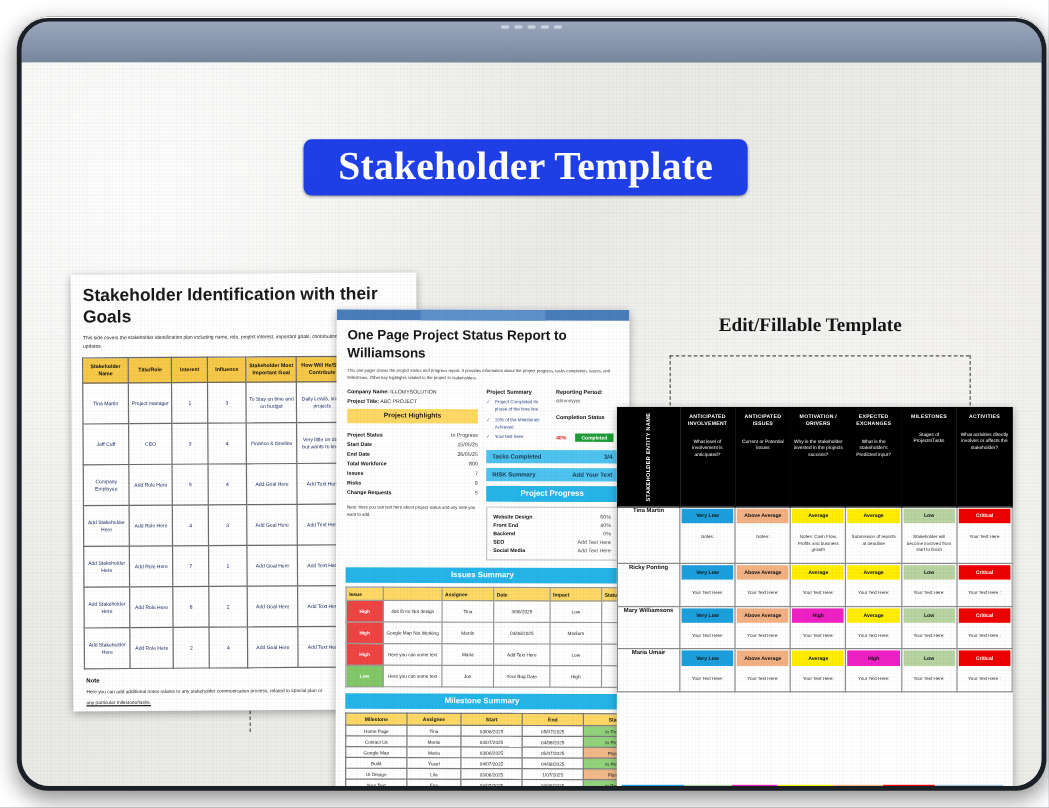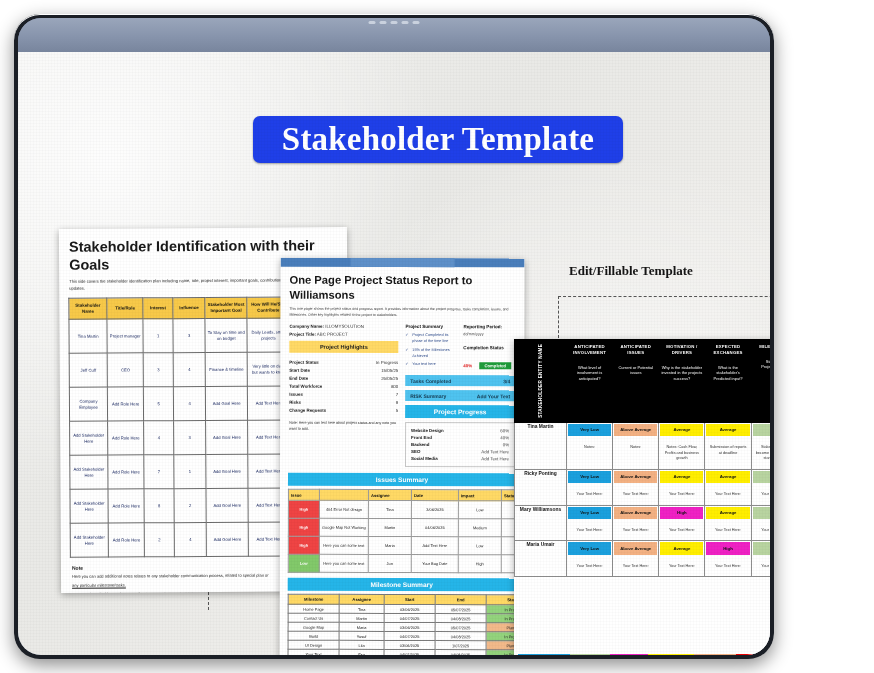--- a/index.html
+++ b/index.html
@@ -3,25 +3,26 @@
 <meta charset="utf-8">
 <style>
   html,body{margin:0;padding:0;}
   body{
     width:874px;height:673px;overflow:hidden;
     background:#ffffff;
     font-family:"Liberation Sans", sans-serif;
   }
   
   #device{
-    position:absolute;left:14px;top:14px;width:760px;height:645px;
+    position:absolute;left:14px;top:14px;width:846px;height:645px;
     border-radius:26px;
     background:#1b1f26;
     box-shadow:0 6px 18px rgba(0,0,0,.45), 0 1px 0 #fff inset;
     overflow:hidden;
+    padding-left:12px;
   }
   #device-inner{
     position:absolute;left:4px;top:4px;right:4px;bottom:4px;
     border-radius:23px;
     background:#7f8aa0;
     overflow:hidden;
   }
   #topbar{
     position:absolute;left:0;top:0;right:0;height:34px;
     background:linear-gradient(180deg,#9aa6bb 0%,#8794ac 55%,#78859d 100%);
@@ -112,22 +113,22 @@
   .note-mid{font-size:3.6px;color:#222;line-height:1.7;margin-top:6px;}
   
   #issues-table,#ms-table{width:228px;margin:3px 0 0 8px;border-collapse:collapse;table-layout:fixed;}
   #issues-table th{background:#ffd965;border:1px solid #9a9a9a;font-size:4.2px;font-weight:700;color:#111;padding:2.5px 2px;text-align:left;}
   #issues-table td{border:1px solid #9a9a9a;font-size:3.9px;color:#222;padding:3px 2px;text-align:center;height:11px;}
   #issues-table td.pri{font-weight:700;color:#fff;}
   #ms-table th{background:#ffd965;border:1px solid #7a7a7a;font-size:4.2px;font-weight:700;color:#111;padding:2px;}
   #ms-table td{border:1px solid #7a7a7a;font-size:3.9px;color:#222;padding:1.5px;text-align:center;}
   
   #label-edit{
-    position:absolute;left:551px;top:211px;font-family:"Liberation Serif", serif;
-    font-size:13px;font-weight:700;color:#151515;
+    position:absolute;left:581px;top:211px;font-family:"Liberation Serif", serif;
+    font-size:16px;font-weight:700;color:#151515;
   }
   #sheet-right{left:496px;top:287px;width:330px;height:330px;}
   #heat{width:100%;border-collapse:collapse;table-layout:fixed;}
   #heat thead th{background:#000;color:#fff;border:1px solid #000;vertical-align:top;padding:4px 2px;}
   #heat thead th .h1{font-size:4.3px;font-weight:700;letter-spacing:.2px;line-height:1.35;}
   #heat thead th .h2{font-size:4px;font-weight:400;line-height:1.4;margin-top:9px;}
   #heat th.namecol{width:47px;}
   #heat th.namecol .vert{
     writing-mode:vertical-rl;transform:rotate(180deg);font-size:4.6px;font-weight:700;
     line-height:1.25;margin:0 auto;display:block;letter-spacing:.3px;

